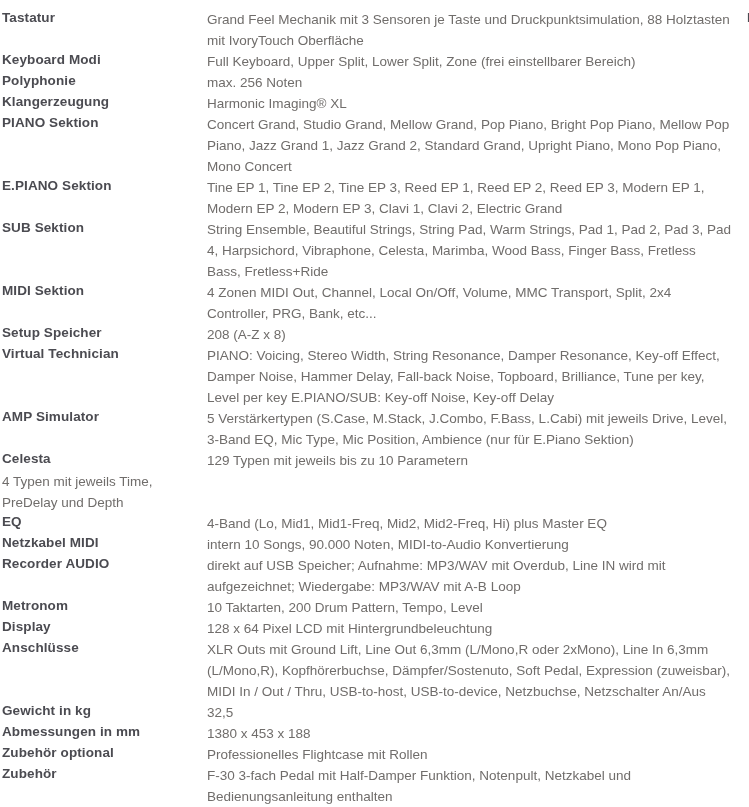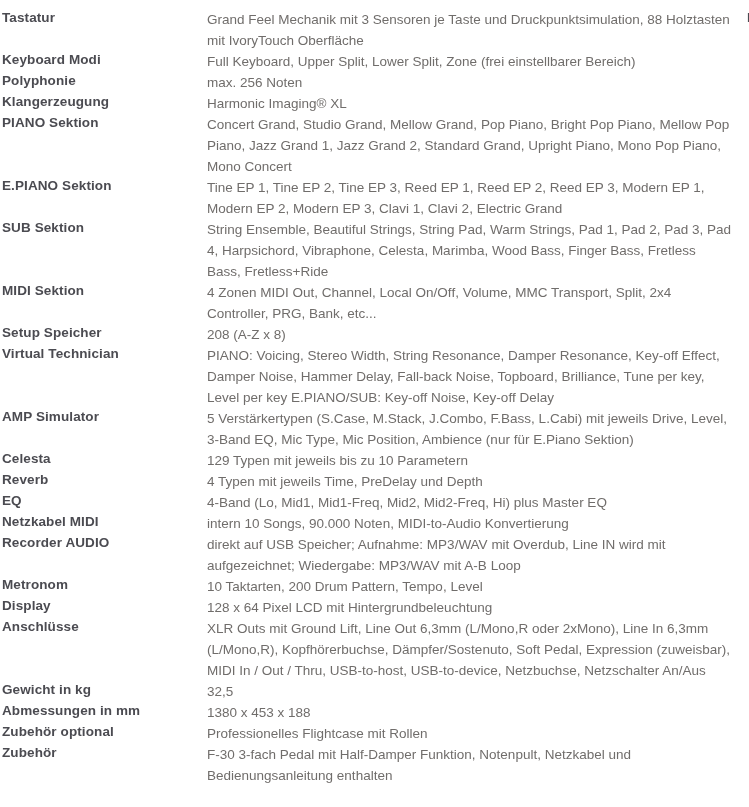--- a/index.html
+++ b/index.html
@@ -129,21 +129,20 @@
     <div class="spec-label">AMP Simulator</div>
     <div class="spec-value">5 Verstärkertypen (S.Case, M.Stack, J.Combo, F.Bass, L.Cabi) mit jeweils Drive, Level, 3-Band EQ, Mic Type, Mic Position, Ambience (nur für E.Piano Sektion)</div>
   </div>
 
   <div class="spec-row">
     <div class="spec-label">Celesta</div>
     <div class="spec-value">129 Typen mit jeweils bis zu 10 Parametern</div>
   </div>
 
   <div class="spec-row">
-    <div class="spec-label">Reverb</div>
     <div class="spec-value">4 Typen mit jeweils Time, PreDelay und Depth</div>
   </div>
 
   <div class="spec-row">
     <div class="spec-label">EQ</div>
     <div class="spec-value">4-Band (Lo, Mid1, Mid1-Freq, Mid2, Mid2-Freq, Hi) plus Master EQ</div>
   </div>
 
   <div class="spec-row">
     <div class="spec-label">Netzkabel MIDI</div>

